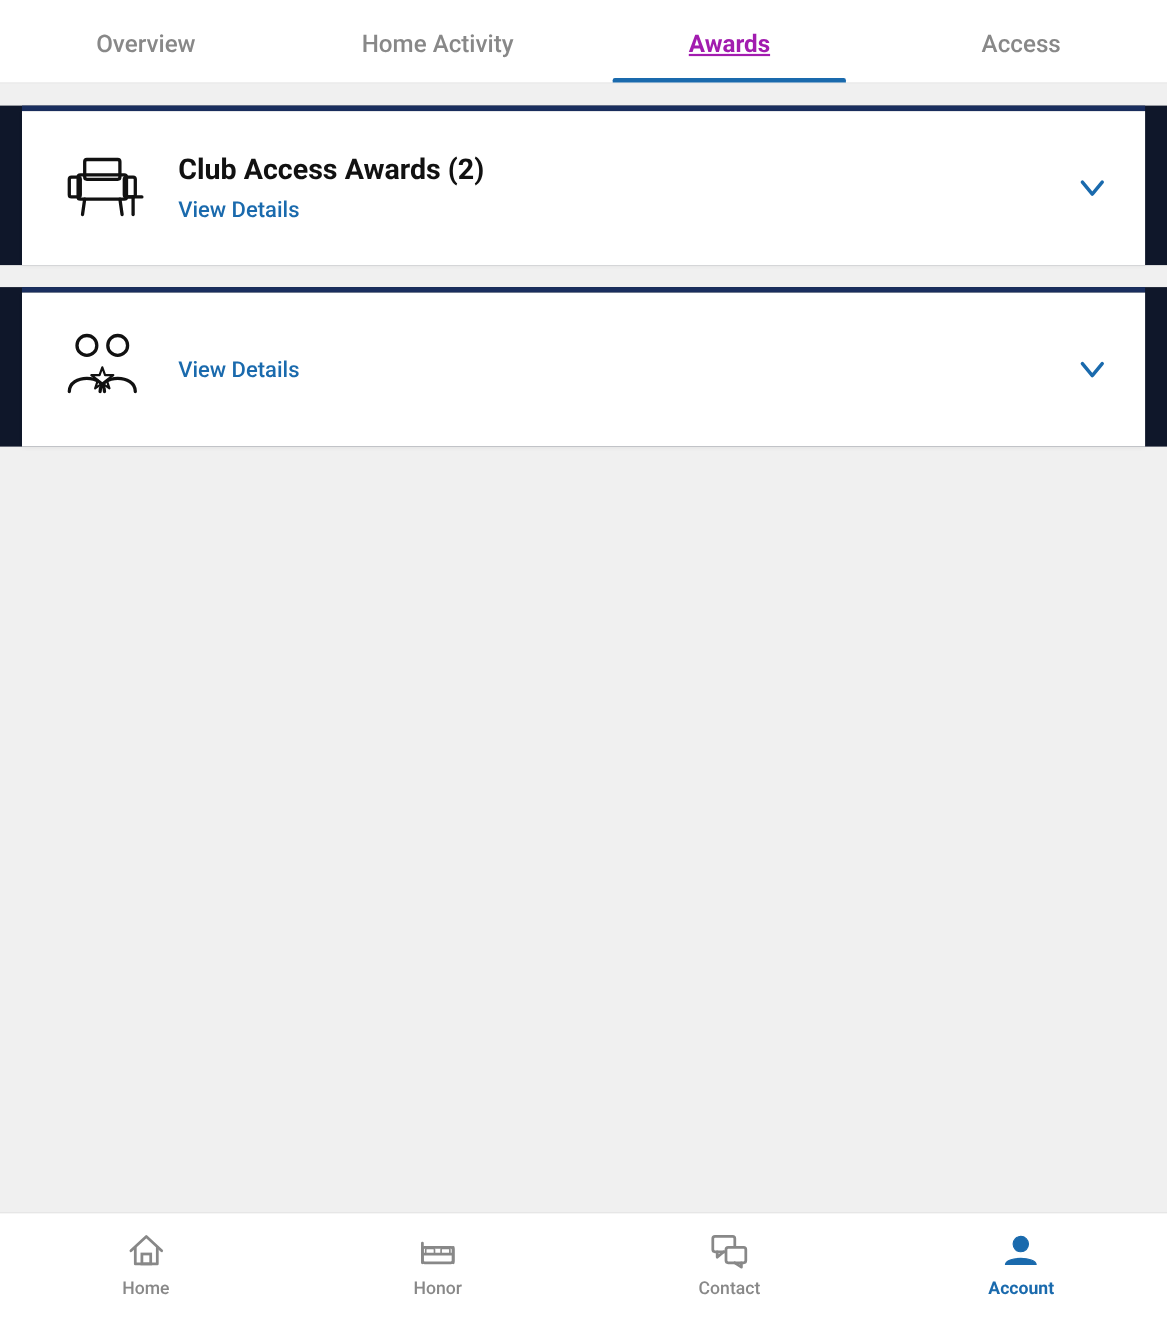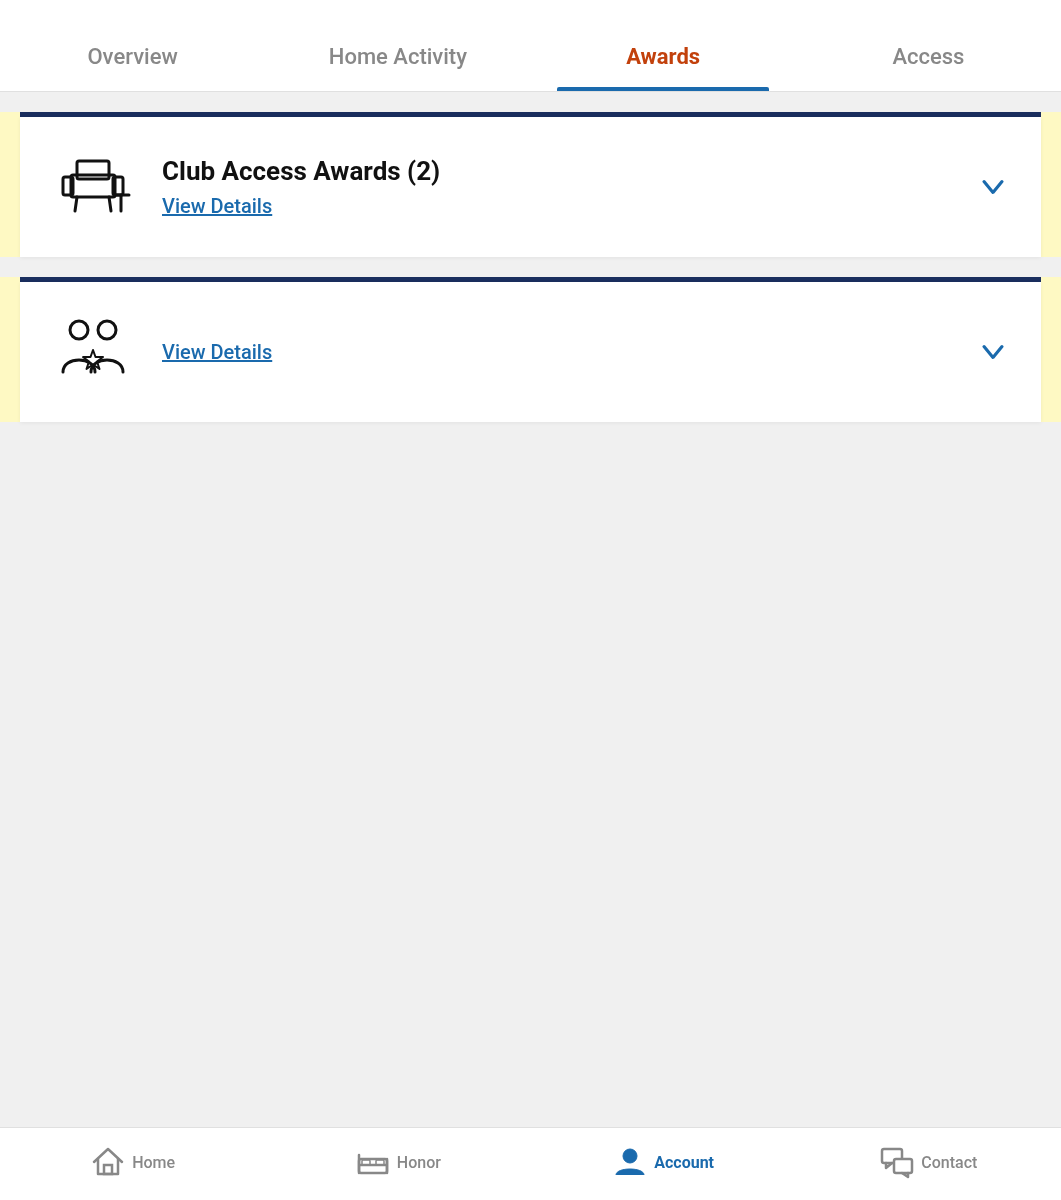--- a/index.html
+++ b/index.html
@@ -20,32 +20,33 @@
       display: flex;
       flex-direction: row;
       border-bottom: 1px solid #e0e0e0;
     }
 
     .tab-item {
       flex: 1;
       display: flex;
       align-items: center;
       justify-content: center;
-      padding: 44px 10px 22px;
+      padding: 28px 10px 22px;
       font-size: 22px;
       color: #888;
       font-weight: 500;
       position: relative;
       cursor: pointer;
       text-align: center;
     }
 
     .tab-item.active {
-      color: #c2410c;
+      color: #a21caf;
       font-weight: 700;
+      text-decoration: underline;
     }
 
     .tab-item.active::after {
       content: '';
       position: absolute;
       bottom: 0;
       left: 10%;
       right: 10%;
       height: 4px;
       background: #1a6aad;
@@ -57,21 +58,21 @@
       flex: 1;
       background: #f0f0f0;
       padding: 20px 0 0;
       display: flex;
       flex-direction: column;
       gap: 20px;
     }
 
     
     .award-card-wrapper {
-      background: #fef9c3;
+      background: #0f172a;
       padding: 0 20px;
     }
 
     .award-card-top-border {
       height: 5px;
       background: #1a2e5e;
       border-radius: 0;
       margin-bottom: 0;
     }
 
@@ -107,21 +108,20 @@
       font-weight: 700;
       color: #111;
       margin-bottom: 8px;
     }
 
     .award-view-details {
       font-size: 20px;
       color: #1a6aad;
       font-weight: 500;
       cursor: pointer;
-      text-decoration: underline;
     }
 
     .award-chevron {
       width: 40px;
       flex-shrink: 0;
       display: flex;
       align-items: center;
       justify-content: center;
       color: #1a6aad;
       font-size: 28px;
@@ -133,21 +133,21 @@
       display: flex;
       flex-direction: row;
       border-top: 1px solid #e0e0e0;
       padding: 16px 0 20px;
       margin-top: auto;
     }
 
     .nav-item {
       flex: 1;
       display: flex;
-      flex-direction: row;
+      flex-direction: column;
       align-items: center;
       justify-content: center;
       gap: 6px;
       cursor: pointer;
     }
 
     .nav-icon {
       width: 36px;
       height: 36px;
       display: flex;
@@ -283,37 +283,37 @@
         <rect x="20" y="15" width="8" height="5" rx="1" stroke="#888" stroke-width="1.5" fill="none"></rect>
 
         <line x1="3" y1="10" x2="3" y2="28" stroke="#888" stroke-width="2.5" stroke-linecap="round"></line>
 
         <line x1="31" y1="14" x2="31" y2="28" stroke="#888" stroke-width="2.5" stroke-linecap="round"></line>
       </svg>
     </div>
     <span class="nav-label">Honor</span>
   </div>
 
+  <div class="nav-item">
+    <div class="nav-icon">
+      <svg viewBox="0 0 34 34" fill="none" xmlns="http://www.w3.org/2000/svg">
+
+        <rect x="2" y="4" width="20" height="14" rx="2" stroke="#888" stroke-width="2.5" fill="none"></rect>
+        <polyline points="6,18 6,23 12,18" stroke="#888" stroke-width="2.5" stroke-linecap="round" stroke-linejoin="round" fill="none"></polyline>
+
+        <rect x="14" y="14" width="18" height="14" rx="2" stroke="#888" stroke-width="2.5" fill="white"></rect>
+        <polyline points="28,28 28,32 22,28" stroke="#888" stroke-width="2.5" stroke-linecap="round" stroke-linejoin="round" fill="none"></polyline>
+      </svg>
+    </div>
+    <span class="nav-label">Contact</span>
+  </div>
+
   <div class="nav-item active">
     <div class="nav-icon">
       <svg viewBox="0 0 34 34" fill="none" xmlns="http://www.w3.org/2000/svg">
         <circle cx="17" cy="11" r="7" fill="#1a6aad" class="fill-icon"></circle>
         <path d="M3 30 C3 22 31 22 31 30" fill="#1a6aad" class="fill-icon"></path>
       </svg>
     </div>
     <span class="nav-label">Account</span>
   </div>
 
-  <div class="nav-item">
-    <div class="nav-icon">
-      <svg viewBox="0 0 34 34" fill="none" xmlns="http://www.w3.org/2000/svg">
-
-        <rect x="2" y="4" width="20" height="14" rx="2" stroke="#888" stroke-width="2.5" fill="none"></rect>
-        <polyline points="6,18 6,23 12,18" stroke="#888" stroke-width="2.5" stroke-linecap="round" stroke-linejoin="round" fill="none"></polyline>
-
-        <rect x="14" y="14" width="18" height="14" rx="2" stroke="#888" stroke-width="2.5" fill="white"></rect>
-        <polyline points="28,28 28,32 22,28" stroke="#888" stroke-width="2.5" stroke-linecap="round" stroke-linejoin="round" fill="none"></polyline>
-      </svg>
-    </div>
-    <span class="nav-label">Contact</span>
-  </div>
-
 </div>
 
 </body></html>

